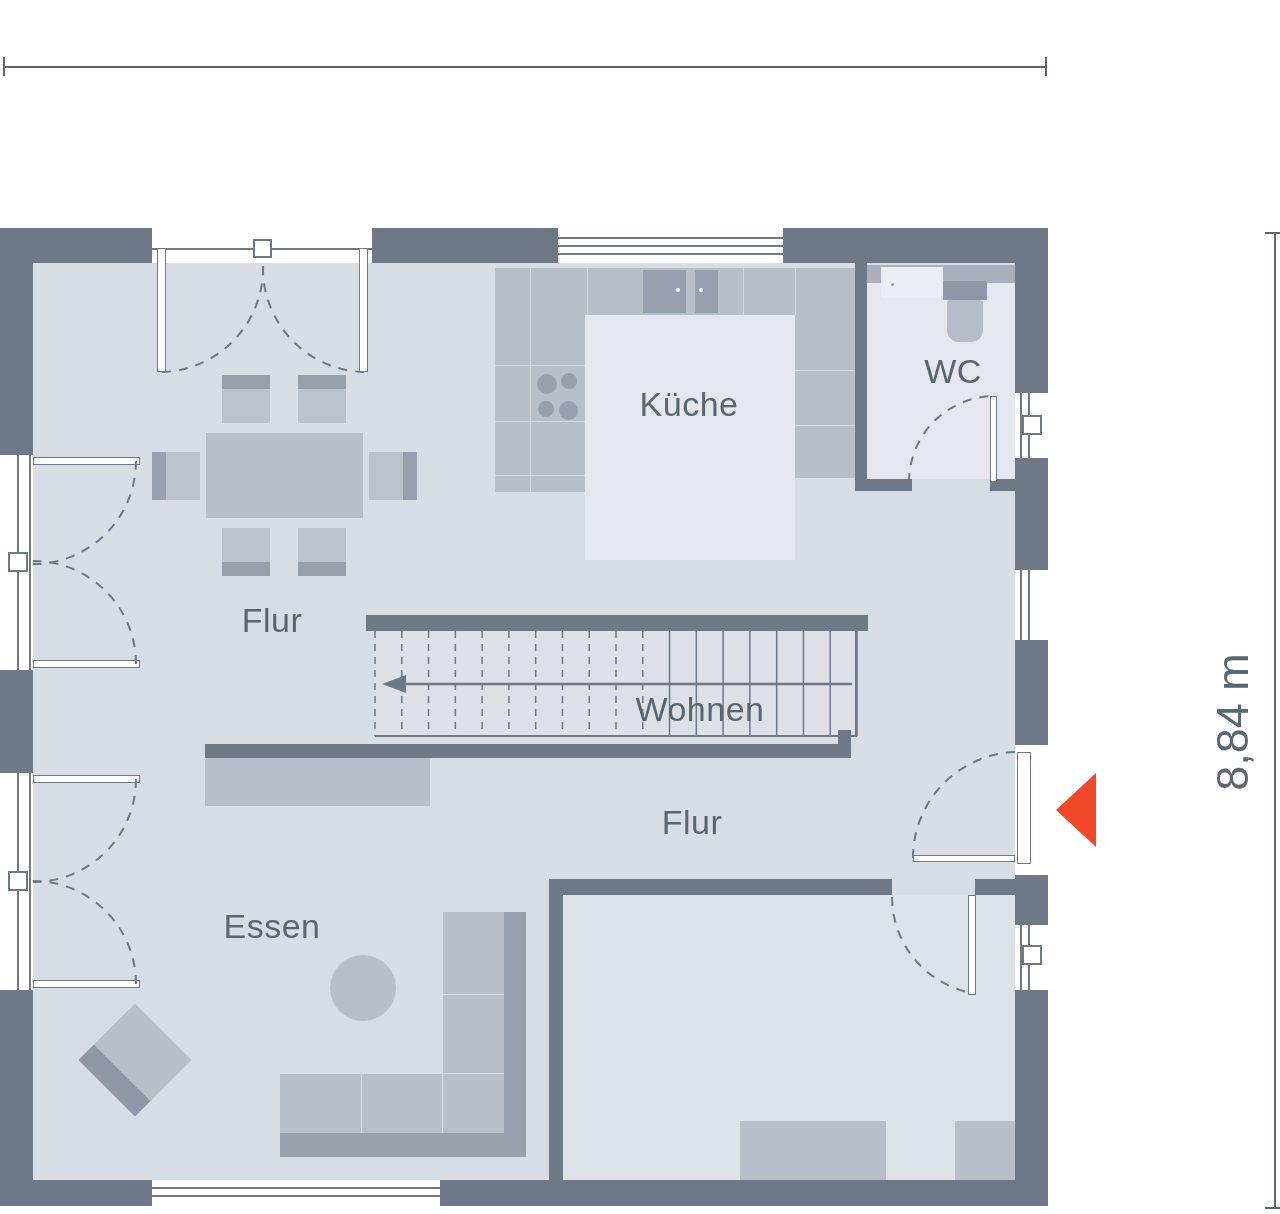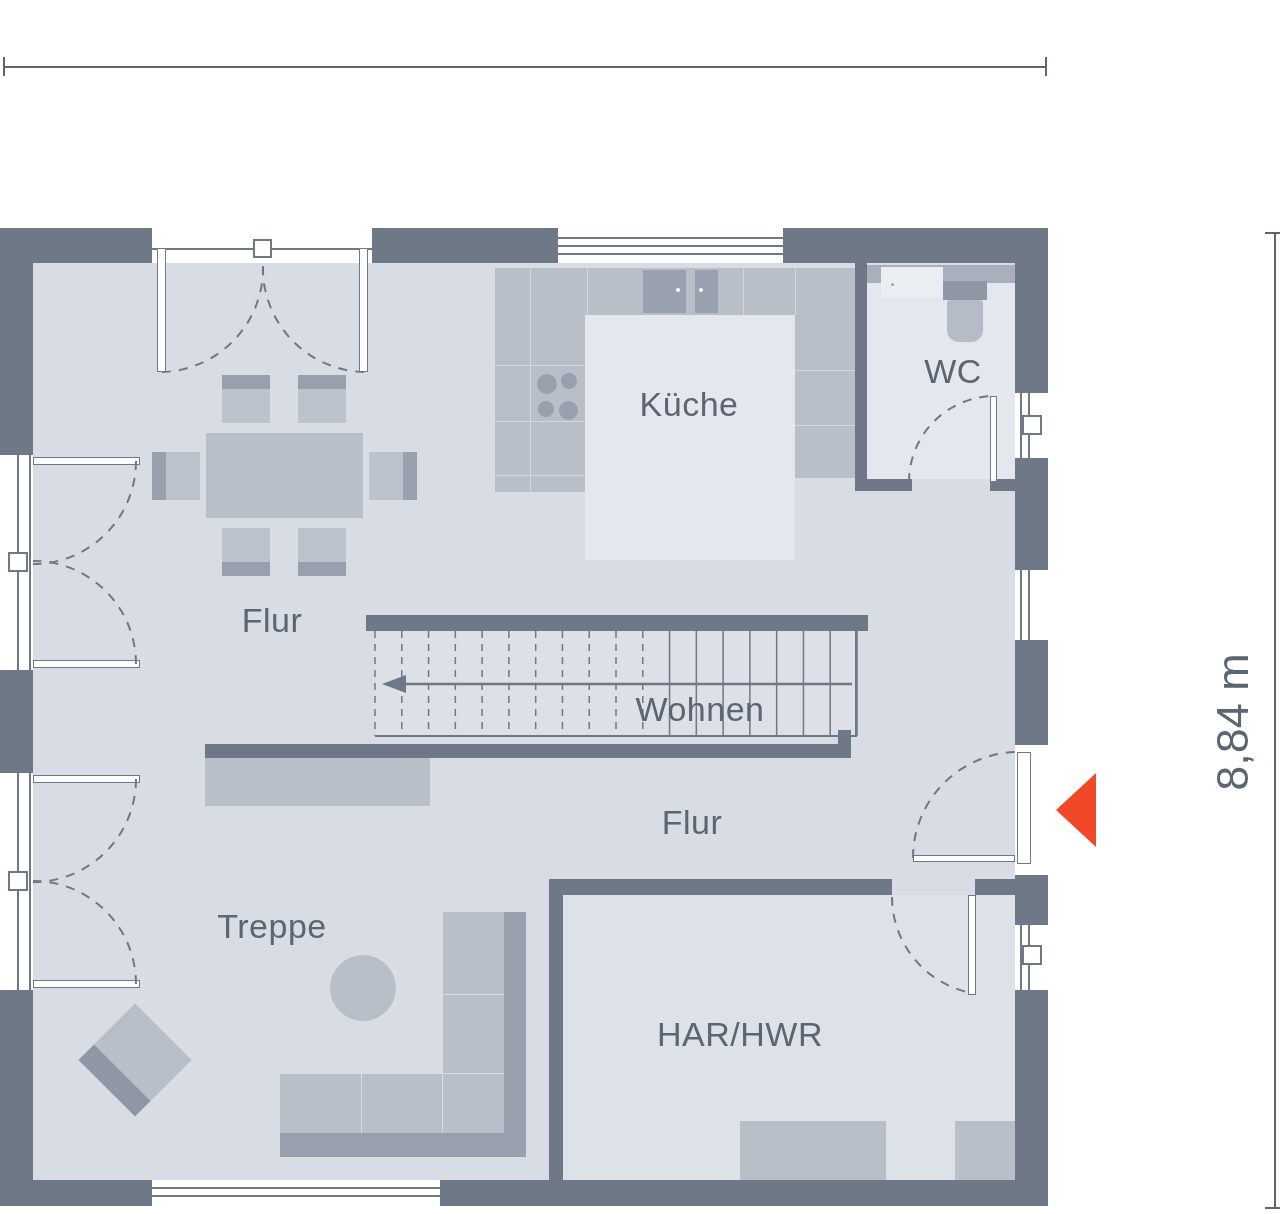--- a/index.html
+++ b/index.html
@@ -245,16 +245,15 @@
     <polygon points="382,684 406,675 406,693" fill="#6e7887"></polygon>
   </svg>
 
   <div class="entrance-arrow"></div>
 
   <div class="room-label" style="left:689px;top:404px;">Küche</div>
   <div class="room-label" style="left:953px;top:371px;">WC</div>
   <div class="room-label" style="left:272px;top:620px;">Flur</div>
   <div class="room-label" style="left:700px;top:709px;">Wohnen</div>
   <div class="room-label" style="left:692px;top:822px;">Flur</div>
-  <div class="room-label" style="left:272px;top:926px;">Treppe</div>
-  <div class="room-label" style="left:740px;top:1034px;">HAR/HWR</div>
+  <div class="room-label" style="left:272px;top:926px;">Essen</div>
 
 </div>
 
 </body></html>

